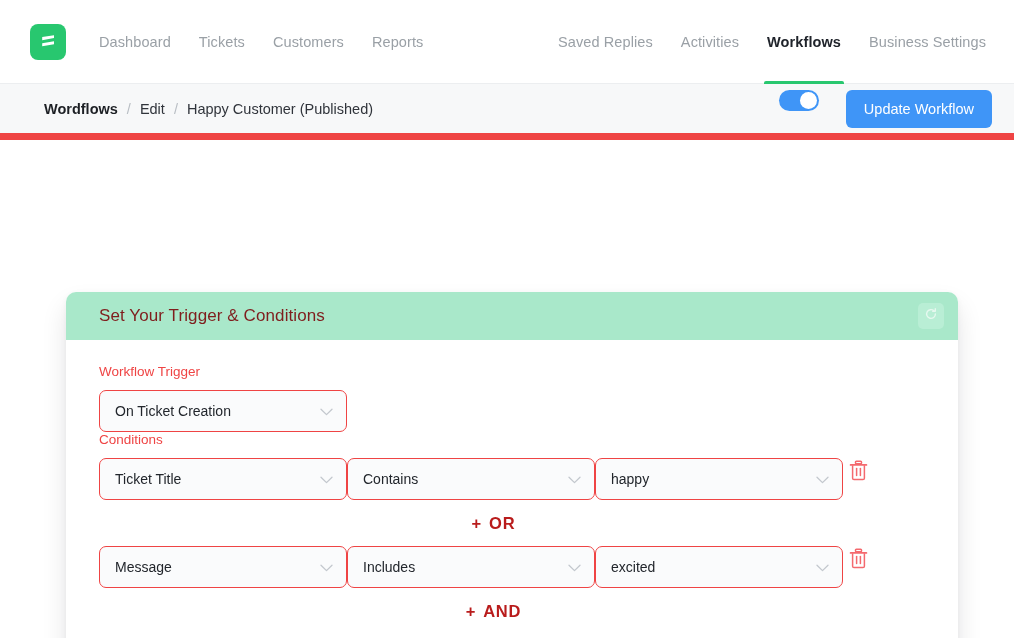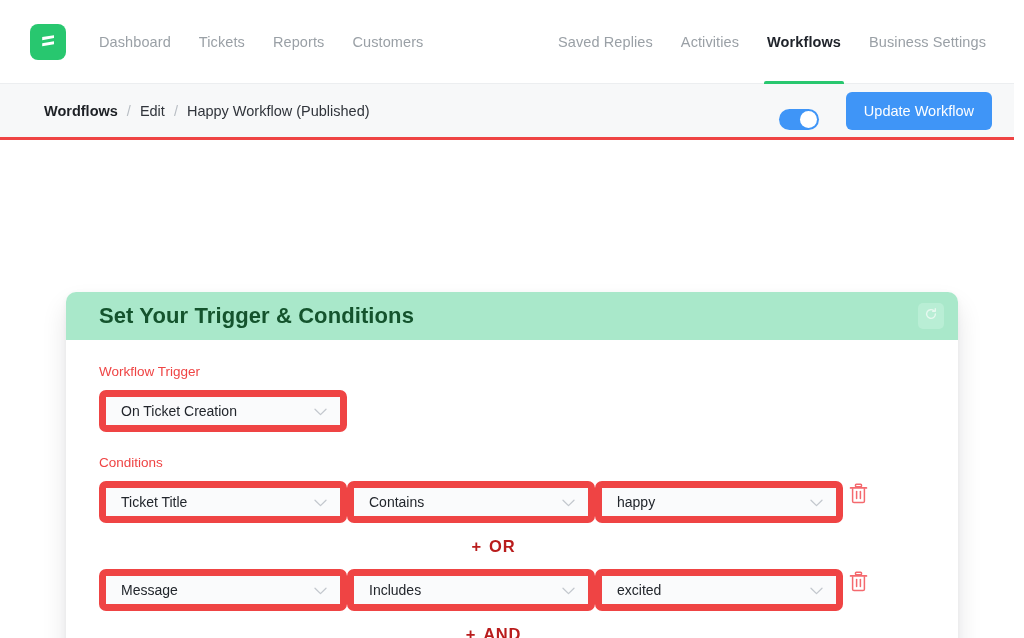--- a/index.html
+++ b/index.html
@@ -91,37 +91,37 @@
 
   
   .subbar {
     position: relative;
     height: 56px;
     background: #f7f8f9;
     display: flex;
     align-items: center;
     padding: 0 22px 0 44px;
     box-sizing: border-box;
-    border-bottom: 3px solid #ef4444;
+    border-bottom: 7px solid #ef4444;
   }
   .crumbs {
     display: flex;
     align-items: center;
     font-size: 14.5px;
     color: #2d3138;
     gap: 9px;
   }
   .crumb-root { font-weight: bold; color: #1d2025; }
   .crumb-sep { color: #b9bec4; }
   .crumb { color: #30343b; }
 
   .subbar-right {
     margin-left: auto;
     display: flex;
-    align-items: flex-end;
+    align-items: flex-start;
     gap: 27px;
   }
 
   .toggle {
     width: 40px;
     height: 21px;
     border-radius: 11px;
     background: #3f95f7;
     position: relative;
     cursor: pointer;
@@ -170,23 +170,23 @@
 
   .card-head {
     background: #a9e8ca;
     height: 48px;
     display: flex;
     align-items: center;
     padding: 0 14px 0 33px;
     box-sizing: border-box;
   }
   .card-title {
-    font-size: 22px;
-    font-weight: bold;
-    color: #14532d;
+    font-size: 17px;
+    font-weight: normal;
+    color: #7f1d1d;
     letter-spacing: .1px;
   }
   .card-head-action {
     margin-left: auto;
     width: 26px;
     height: 26px;
     border-radius: 5px;
     background: #b9eed5;
     display: flex;
     align-items: center;
@@ -196,26 +196,26 @@
 
   .card-body {
     padding: 24px 30px 36px 33px;
   }
 
   .field-label {
     font-size: 13.5px;
     color: #ef4444;
     margin: 0 0 11px 0;
   }
-  .field-label.second { margin-top: 23px; }
+  .field-label.second { }
 
   .select {
     position: relative;
     background: #fafbfc;
-    border: 7px solid #ef4444;
+    border: 1px solid #ef4444;
     border-radius: 7px;
     height: 42px;
     display: flex;
     align-items: center;
     padding: 0 34px 0 15px;
     box-sizing: border-box;
     font-size: 14px;
     color: #22262c;
     cursor: pointer;
     user-select: none;
@@ -280,24 +280,24 @@
     </div>
 
     <div class="nav-left">
       <div class="nav-item">
         <span>Dashboard</span>
       </div>
       <div class="nav-item">
         <span>Tickets</span>
       </div>
       <div class="nav-item">
+        <span>Customers</span>
+      </div>
+      <div class="nav-item">
         <span>Reports</span>
-      </div>
-      <div class="nav-item">
-        <span>Customers</span>
       </div>
     </div>
 
     <div class="nav-right">
       <div class="nav-item">
         <span>Saved Replies</span>
       </div>
       <div class="nav-item">
         <span>Activities</span>
       </div>
@@ -309,21 +309,21 @@
       </div>
     </div>
   </div>
 
   <div class="subbar">
     <div class="crumbs">
       <span class="crumb-root">Wordflows</span>
       <span class="crumb-sep">/</span>
       <span class="crumb">Edit</span>
       <span class="crumb-sep">/</span>
-      <span class="crumb">Happy Workflow (Published)</span>
+      <span class="crumb">Happy Customer (Published)</span>
     </div>
 
     <div class="subbar-right">
       <div class="toggle">
         <div class="knob"></div>
       </div>
       <button class="btn-primary">Update Workflow</button>
     </div>
   </div>
 

